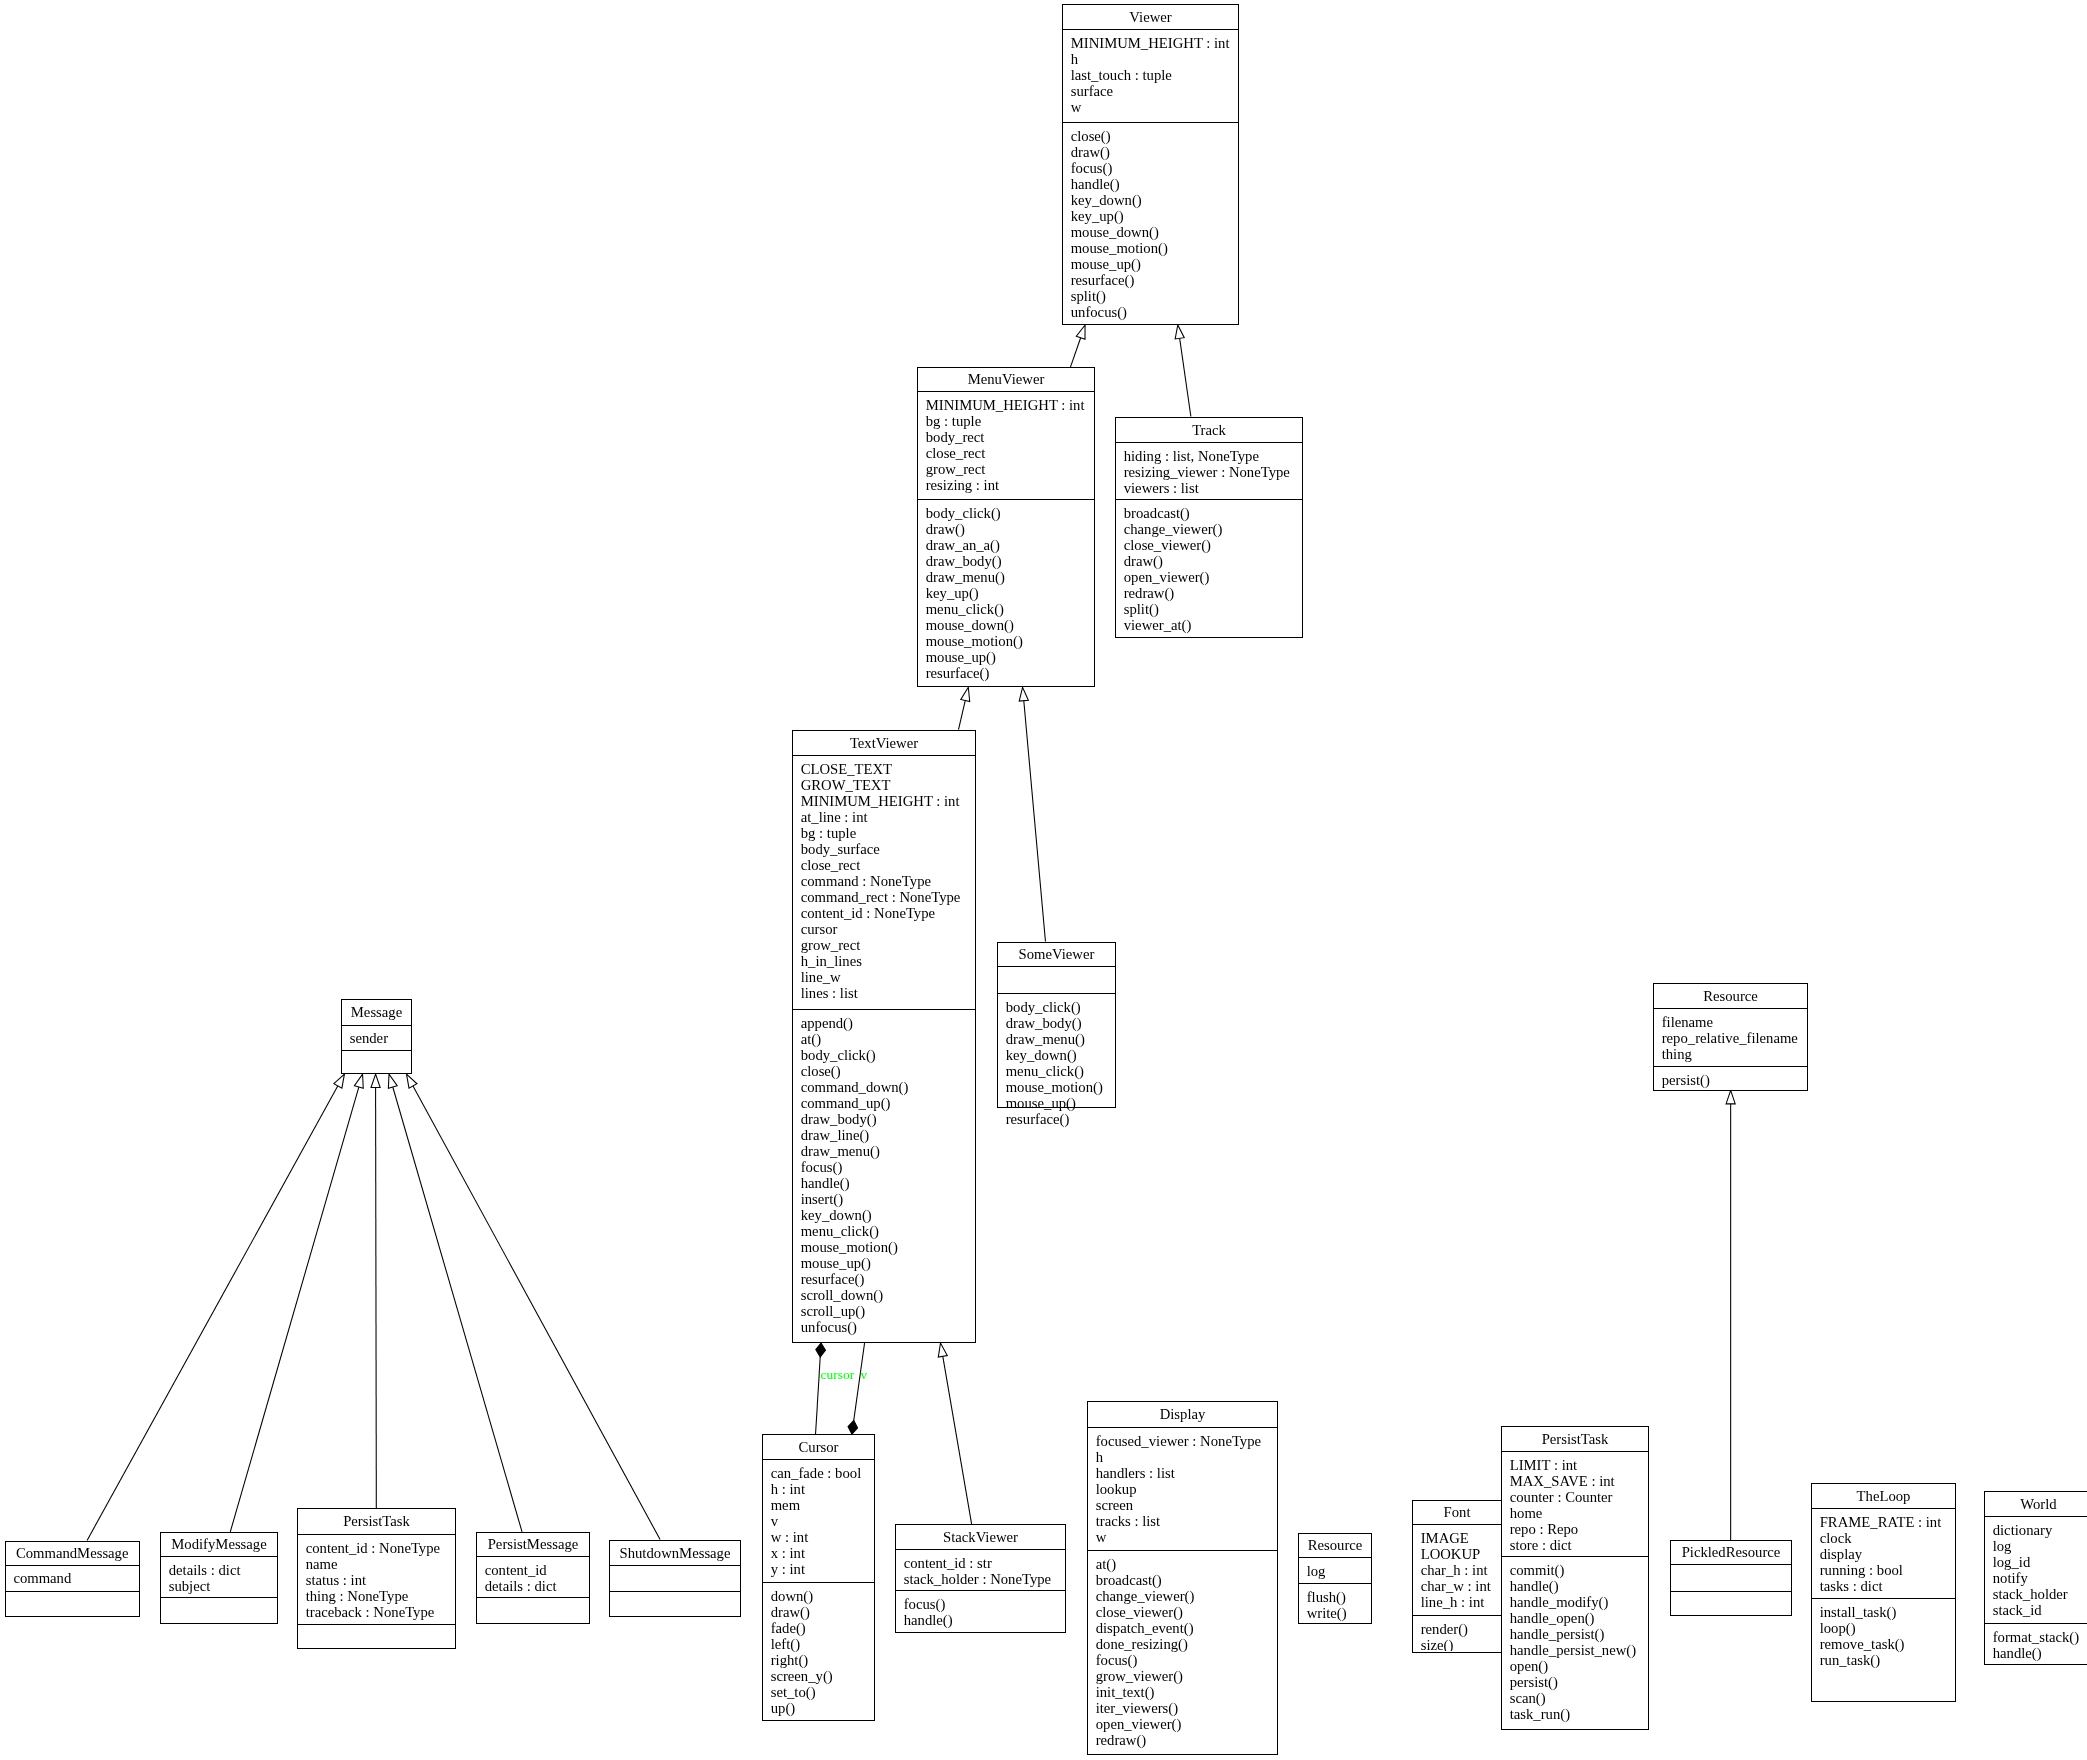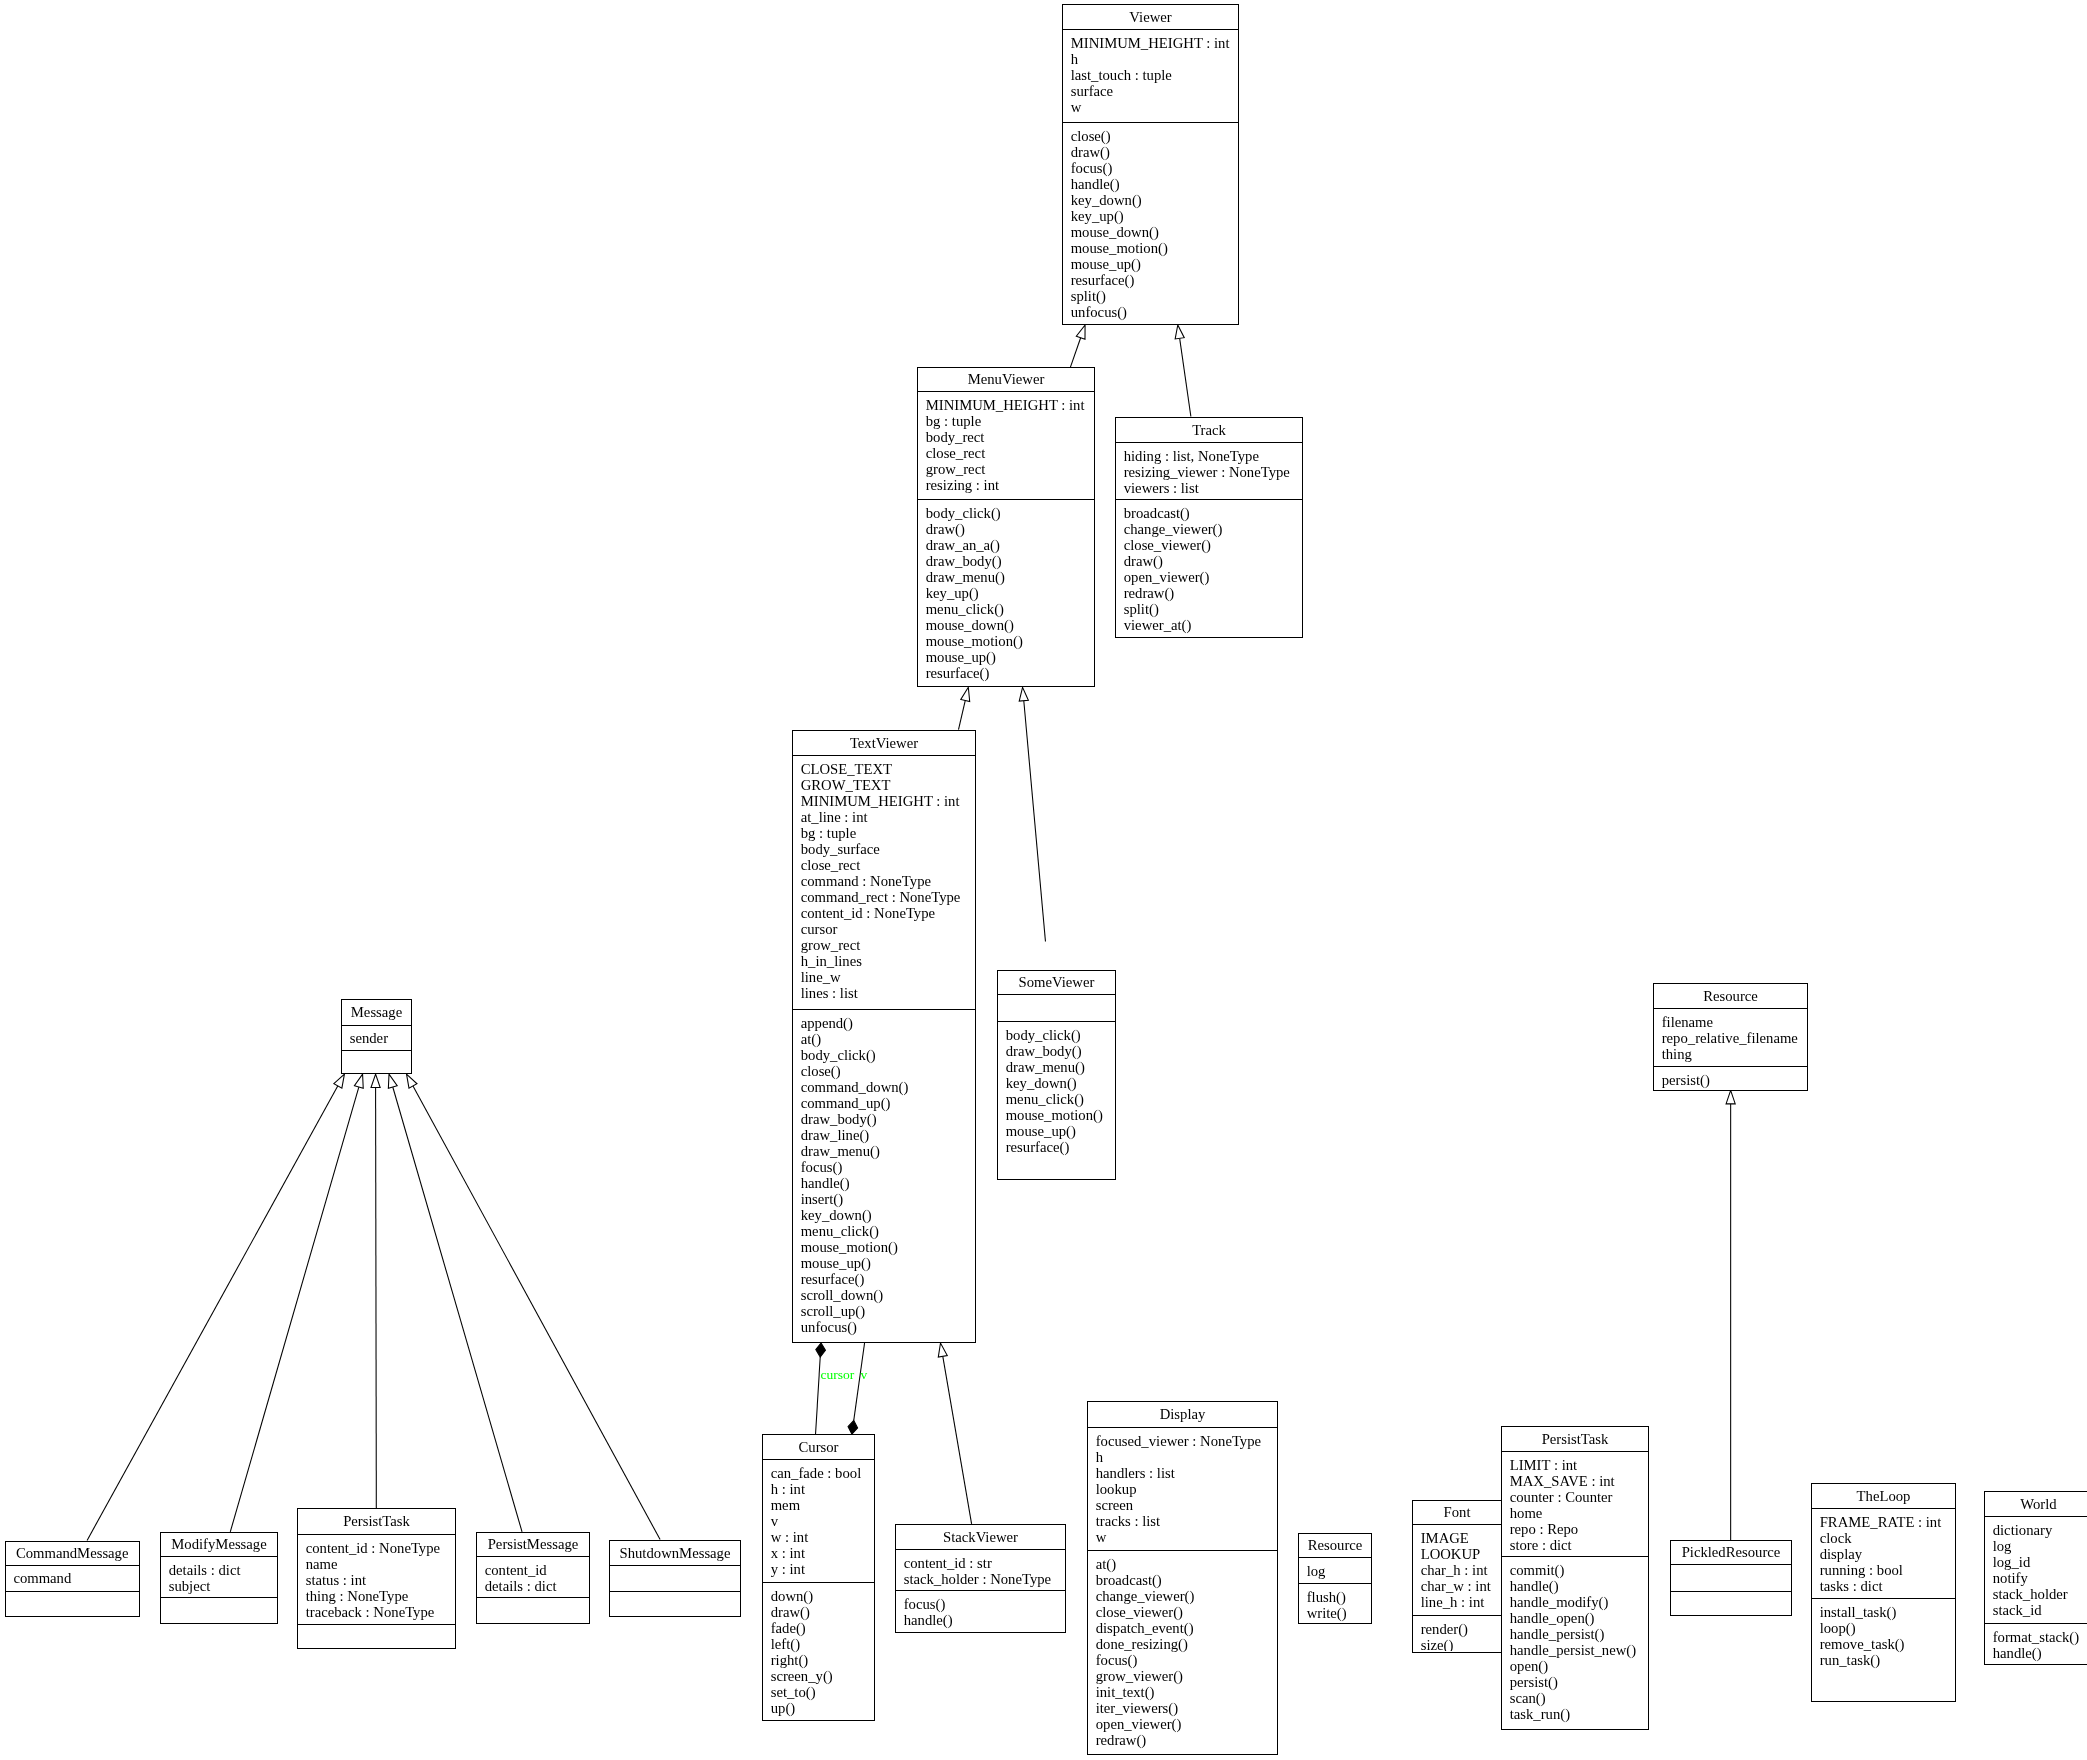--- a/index.html
+++ b/index.html
@@ -53,21 +53,21 @@
 <div class="box" style="left:1115px;top:417px;width:188px;height:221px">
       <div class="ttl" style="height:24px">Track</div>
       <div class="sec" style="height:57px">hiding : list, NoneType<br>resizing_viewer : NoneType<br>viewers : list</div>
       <div class="sec" style="height:138px">broadcast()<br>change_viewer()<br>close_viewer()<br>draw()<br>open_viewer()<br>redraw()<br>split()<br>viewer_at()</div>
     </div>
 <div class="box" style="left:792px;top:730px;width:184px;height:613px">
       <div class="ttl" style="height:24px">TextViewer</div>
       <div class="sec" style="height:254px">CLOSE_TEXT<br>GROW_TEXT<br>MINIMUM_HEIGHT : int<br>at_line : int<br>bg : tuple<br>body_surface<br>close_rect<br>command : NoneType<br>command_rect : NoneType<br>content_id : NoneType<br>cursor<br>grow_rect<br>h_in_lines<br>line_w<br>lines : list</div>
       <div class="sec" style="height:333px">append()<br>at()<br>body_click()<br>close()<br>command_down()<br>command_up()<br>draw_body()<br>draw_line()<br>draw_menu()<br>focus()<br>handle()<br>insert()<br>key_down()<br>menu_click()<br>mouse_motion()<br>mouse_up()<br>resurface()<br>scroll_down()<br>scroll_up()<br>unfocus()</div>
     </div>
-<div class="box" style="left:997px;top:970px;width:119px;height:210px">
+<div class="box" style="left:997px;top:942px;width:119px;height:166px">
       <div class="ttl" style="height:23px">SomeViewer</div>
       <div class="sec" style="height:27px"></div>
       <div class="sec" style="height:138px">body_click()<br>draw_body()<br>draw_menu()<br>key_down()<br>menu_click()<br>mouse_motion()<br>mouse_up()<br>resurface()</div>
     </div>
 <div class="box" style="left:1653px;top:983px;width:155px;height:108px">
       <div class="ttl" style="height:24px">Resource</div>
       <div class="sec" style="height:58px">filename<br>repo_relative_filename<br>thing</div>
       <div class="sec" style="height:23.6px">persist()</div>
     </div>
 <div class="box" style="left:341px;top:999px;width:71px;height:75px">

